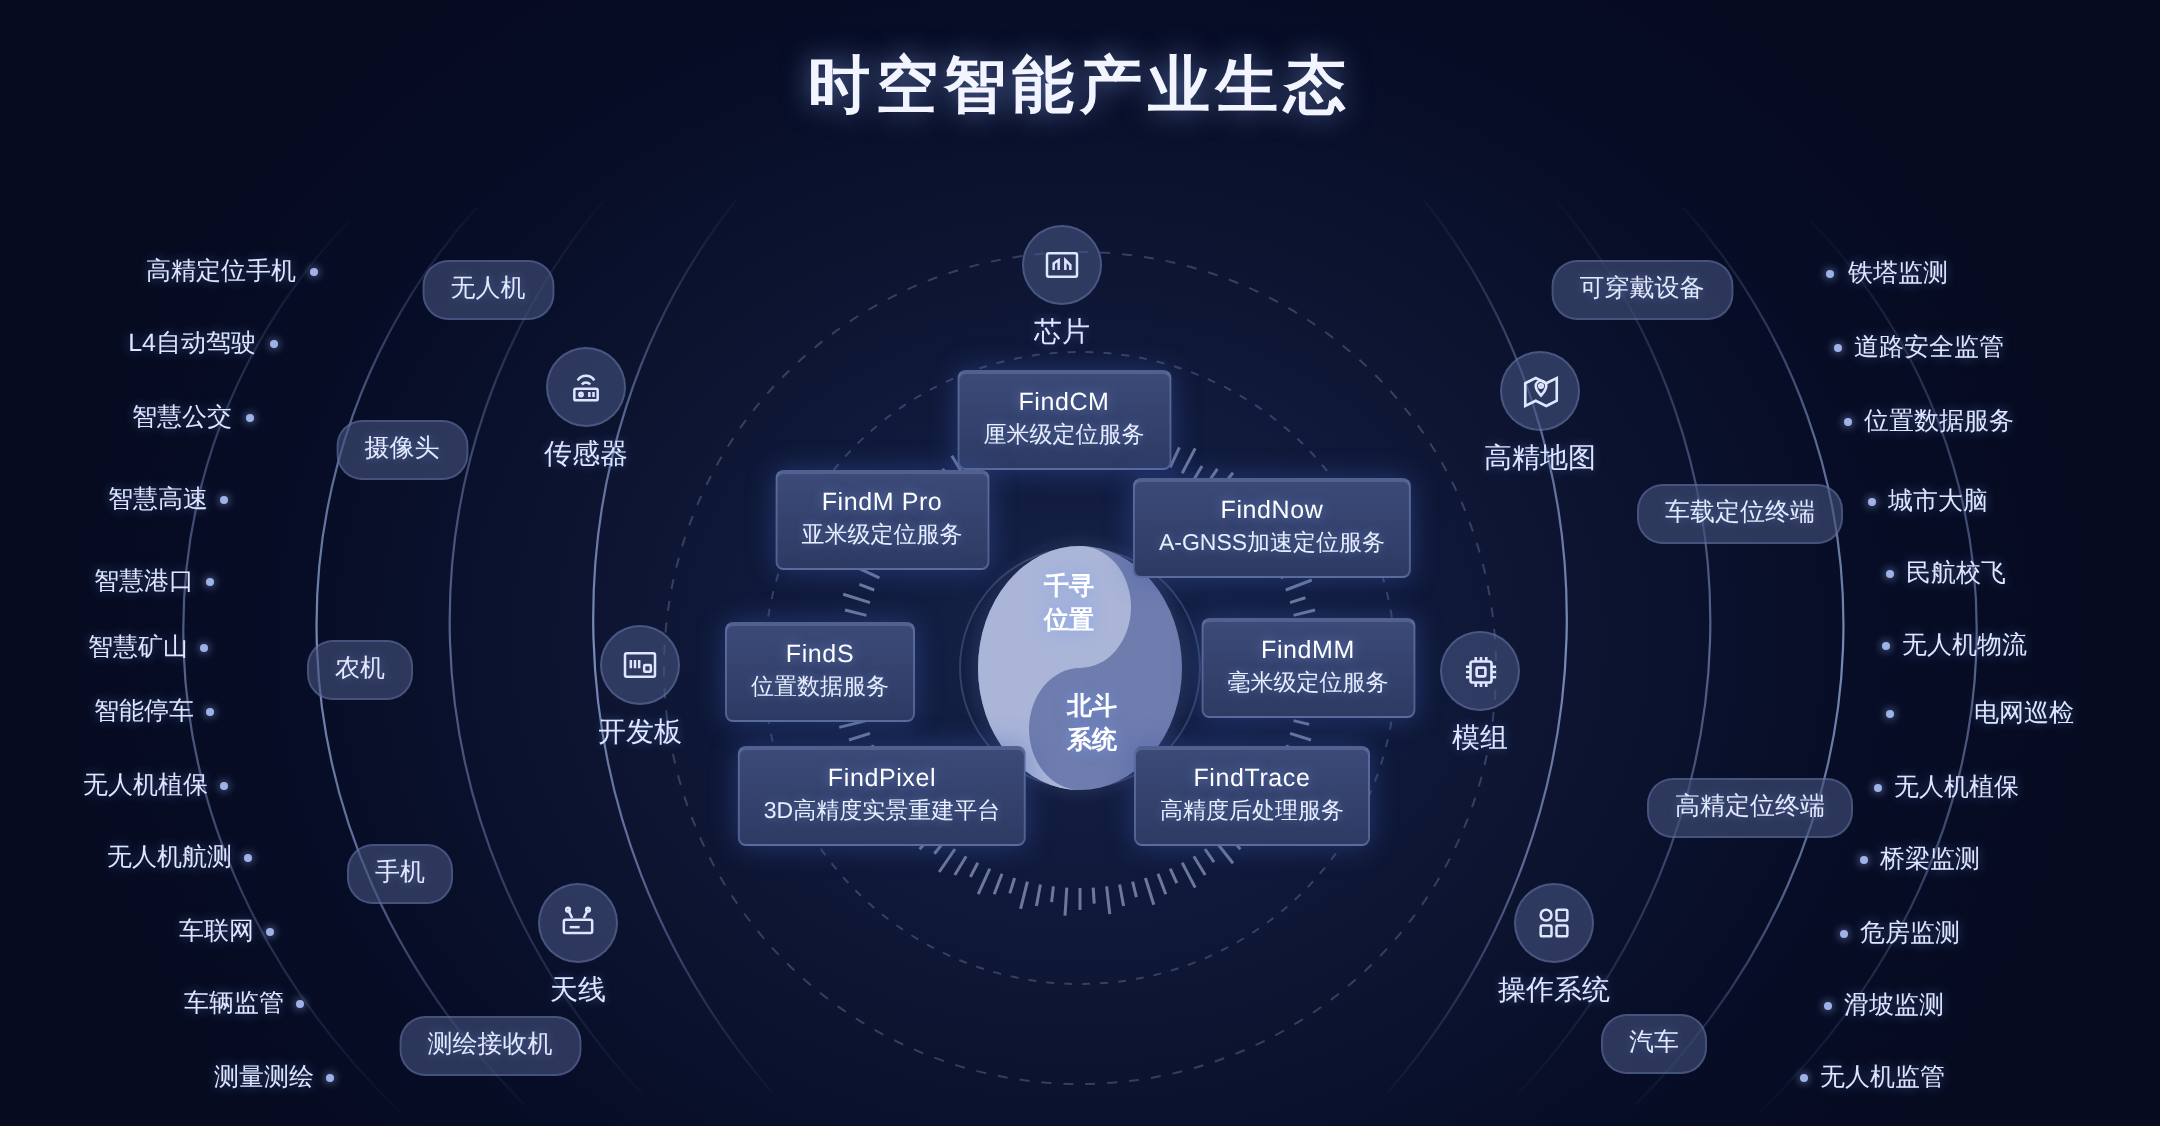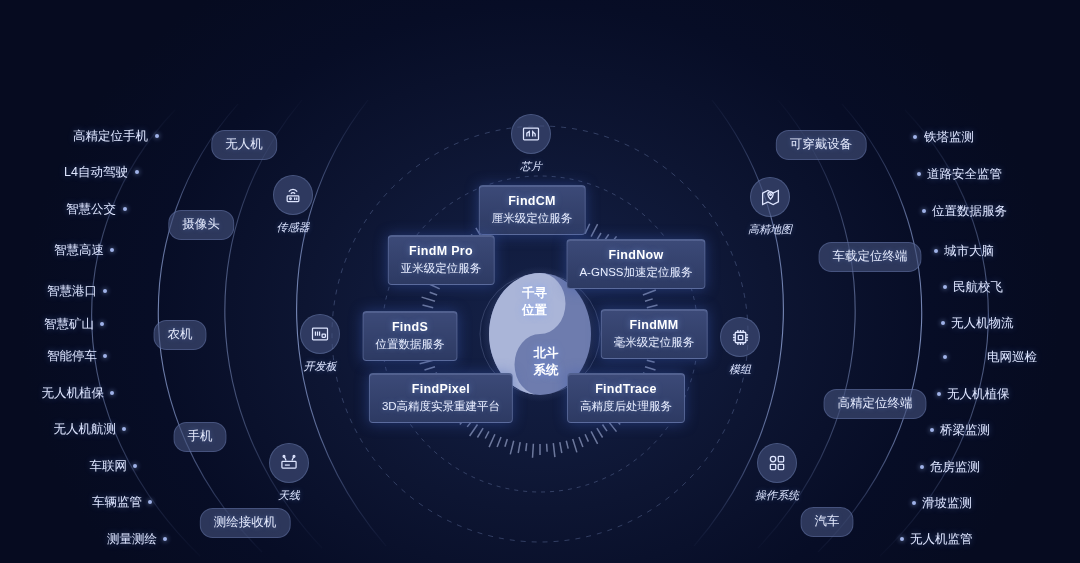--- a/index.html
+++ b/index.html
@@ -65,39 +65,38 @@
     text-align:center;
   }
   .icnode .bubble {
     width:40px; height:40px; margin:0 auto 5px;
     border-radius:50%;
     background:rgba(70,84,128,.60);
     border:1px solid rgba(140,160,215,.28);
     display:flex; align-items:center; justify-content:center;
   }
   .icnode .cap {
-    font-size:11px; color:#dfe6ff; white-space:nowrap;
+    font-size:14px; color:#dfe6ff; white-space:nowrap;
     text-shadow:0 0 5px rgba(120,160,255,.4);
-    font-style:italic;
   }
   .icnode svg { display:block; }
   
   .pbox {
     position:absolute;
     transform:translate(-50%,-50%);
     padding:7px 12px 8px;
     border-radius:4px;
     background:linear-gradient(180deg,#3c4a78 0%,#2d3a63 100%);
     border:1px solid rgba(150,170,225,.35);
     box-shadow:0 0 14px rgba(60,90,180,.45), inset 0 1px 0 rgba(190,205,255,.18);
     text-align:center;
     white-space:nowrap;
   }
   .pbox .en {
-    font-size:12.5px; font-weight:bold; color:#ffffff;
+    font-size:12.5px; font-weight:normal; color:#ffffff;
     letter-spacing:.3px; line-height:1.35;
     text-shadow:0 0 6px rgba(140,180,255,.5);
   }
   .pbox .cn {
     font-size:11.5px; color:#e9eeff; line-height:1.4;
     text-shadow:0 0 5px rgba(140,180,255,.4);
   }
   
   #core {
     position:absolute; left:540px; top:334px;
@@ -113,20 +112,21 @@
   }
   #core .lbl.top  { left:50%; top:20px;  transform:translate(-72%,0); }
   #core .lbl.bot  { left:50%; top:80px; transform:translate(-26%,0); }
   #core .lbl .l2 { display:block; }
 </style>
 </head>
 <body>
 
 <div id="stage">
 
+  <div id="title">时空智能产业生态</div>
 
   <svg id="arcs" viewBox="0 0 1080 563">
     <defs>
       <linearGradient id="arcG" x1="0" y1="0" x2="0" y2="1">
         <stop offset="0%" stop-color="#5d6fa8" stop-opacity="0.05"></stop>
         <stop offset="25%" stop-color="#8ea2d8" stop-opacity="0.60"></stop>
         <stop offset="50%" stop-color="#9fb3e8" stop-opacity="0.75"></stop>
         <stop offset="75%" stop-color="#8ea2d8" stop-opacity="0.60"></stop>
         <stop offset="100%" stop-color="#5d6fa8" stop-opacity="0.05"></stop>
       </linearGradient>

